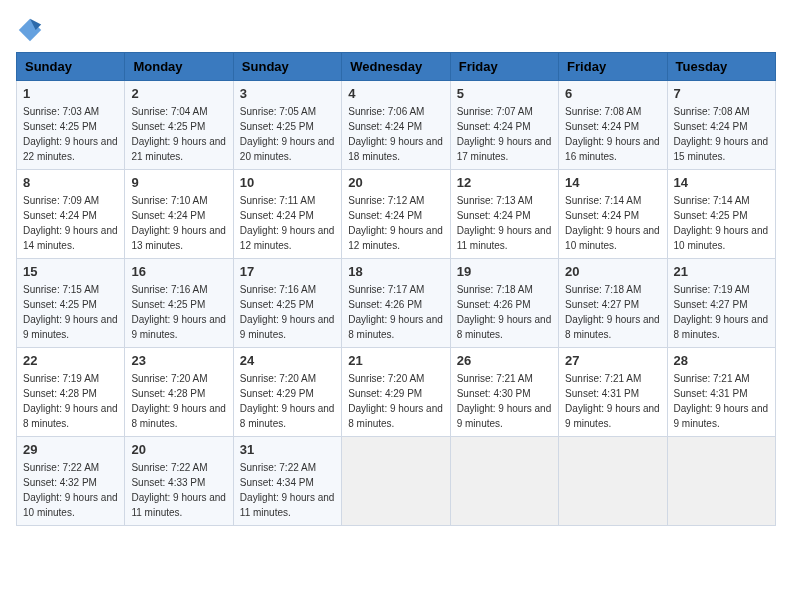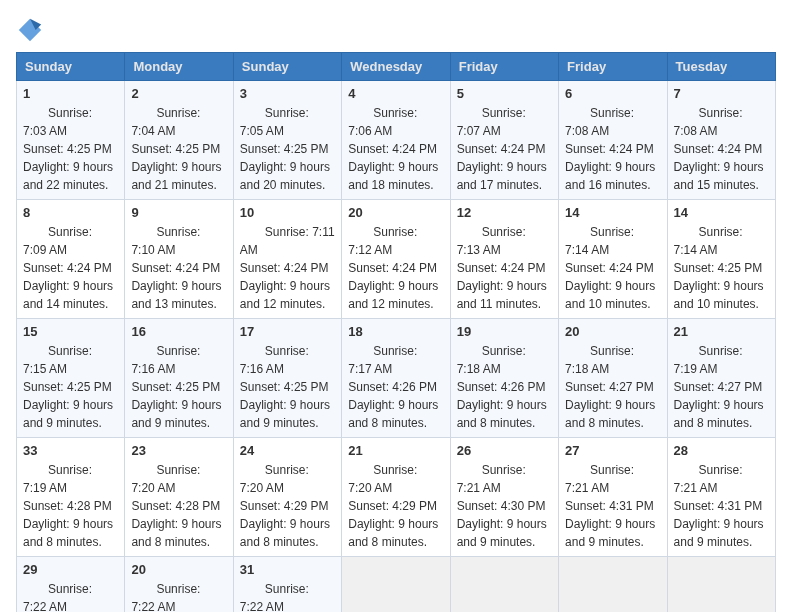--- a/index.html
+++ b/index.html
@@ -47,21 +47,21 @@
       font-size: 15px;
       color: #555;
     }
     .calendar-table {
       width: 100%;
       border-collapse: collapse;
       font-size: 11px;
     }
     .calendar-table thead tr th {
       background-color: #3a7abf;
-      color: #e5e5e5;
+      color: #000000;
       font-size: 13px;
       font-weight: bold;
       padding: 6px 8px;
       text-align: left;
       border: 1px solid #2d6aaa;
       margin-top: 26px;
     }
     .calendar-table tbody tr td {
       border: 1px solid #d0d8e4;
       vertical-align: top;
@@ -77,24 +77,23 @@
       background: #ffffff;
     }
     .day-number {
       font-size: 13px;
       font-weight: bold;
       color: #333;
       display: block;
       margin-bottom: 3px;
     }
     .day-info {
-      font-size: 12px;
+      font-size: 10px;
       color: #333;
       line-height: 1.5;
-      margin-left: 25px;
     }
     .empty-cell {
       background: #f0f0f0 !important;
     }
   </style>
 </head>
 <body>
 
 <div class="header-area">
   <div class="logo">
@@ -211,21 +210,21 @@
           <span class="day-number">20</span>
           <span class="day-info">Sunrise: 7:18 AM<br>Sunset: 4:27 PM<br>Daylight: 9 hours and 8 minutes.</span>
         </td>
         <td>
           <span class="day-number">21</span>
           <span class="day-info">Sunrise: 7:19 AM<br>Sunset: 4:27 PM<br>Daylight: 9 hours and 8 minutes.</span>
         </td>
       </tr>
       <tr>
         <td>
-          <span class="day-number">33</span>
+          <span class="day-number">22</span>
           <span class="day-info">Sunrise: 7:19 AM<br>Sunset: 4:28 PM<br>Daylight: 9 hours and 8 minutes.</span>
         </td>
         <td>
           <span class="day-number">23</span>
           <span class="day-info">Sunrise: 7:20 AM<br>Sunset: 4:28 PM<br>Daylight: 9 hours and 8 minutes.</span>
         </td>
         <td>
           <span class="day-number">24</span>
           <span class="day-info">Sunrise: 7:20 AM<br>Sunset: 4:29 PM<br>Daylight: 9 hours and 8 minutes.</span>
         </td>

